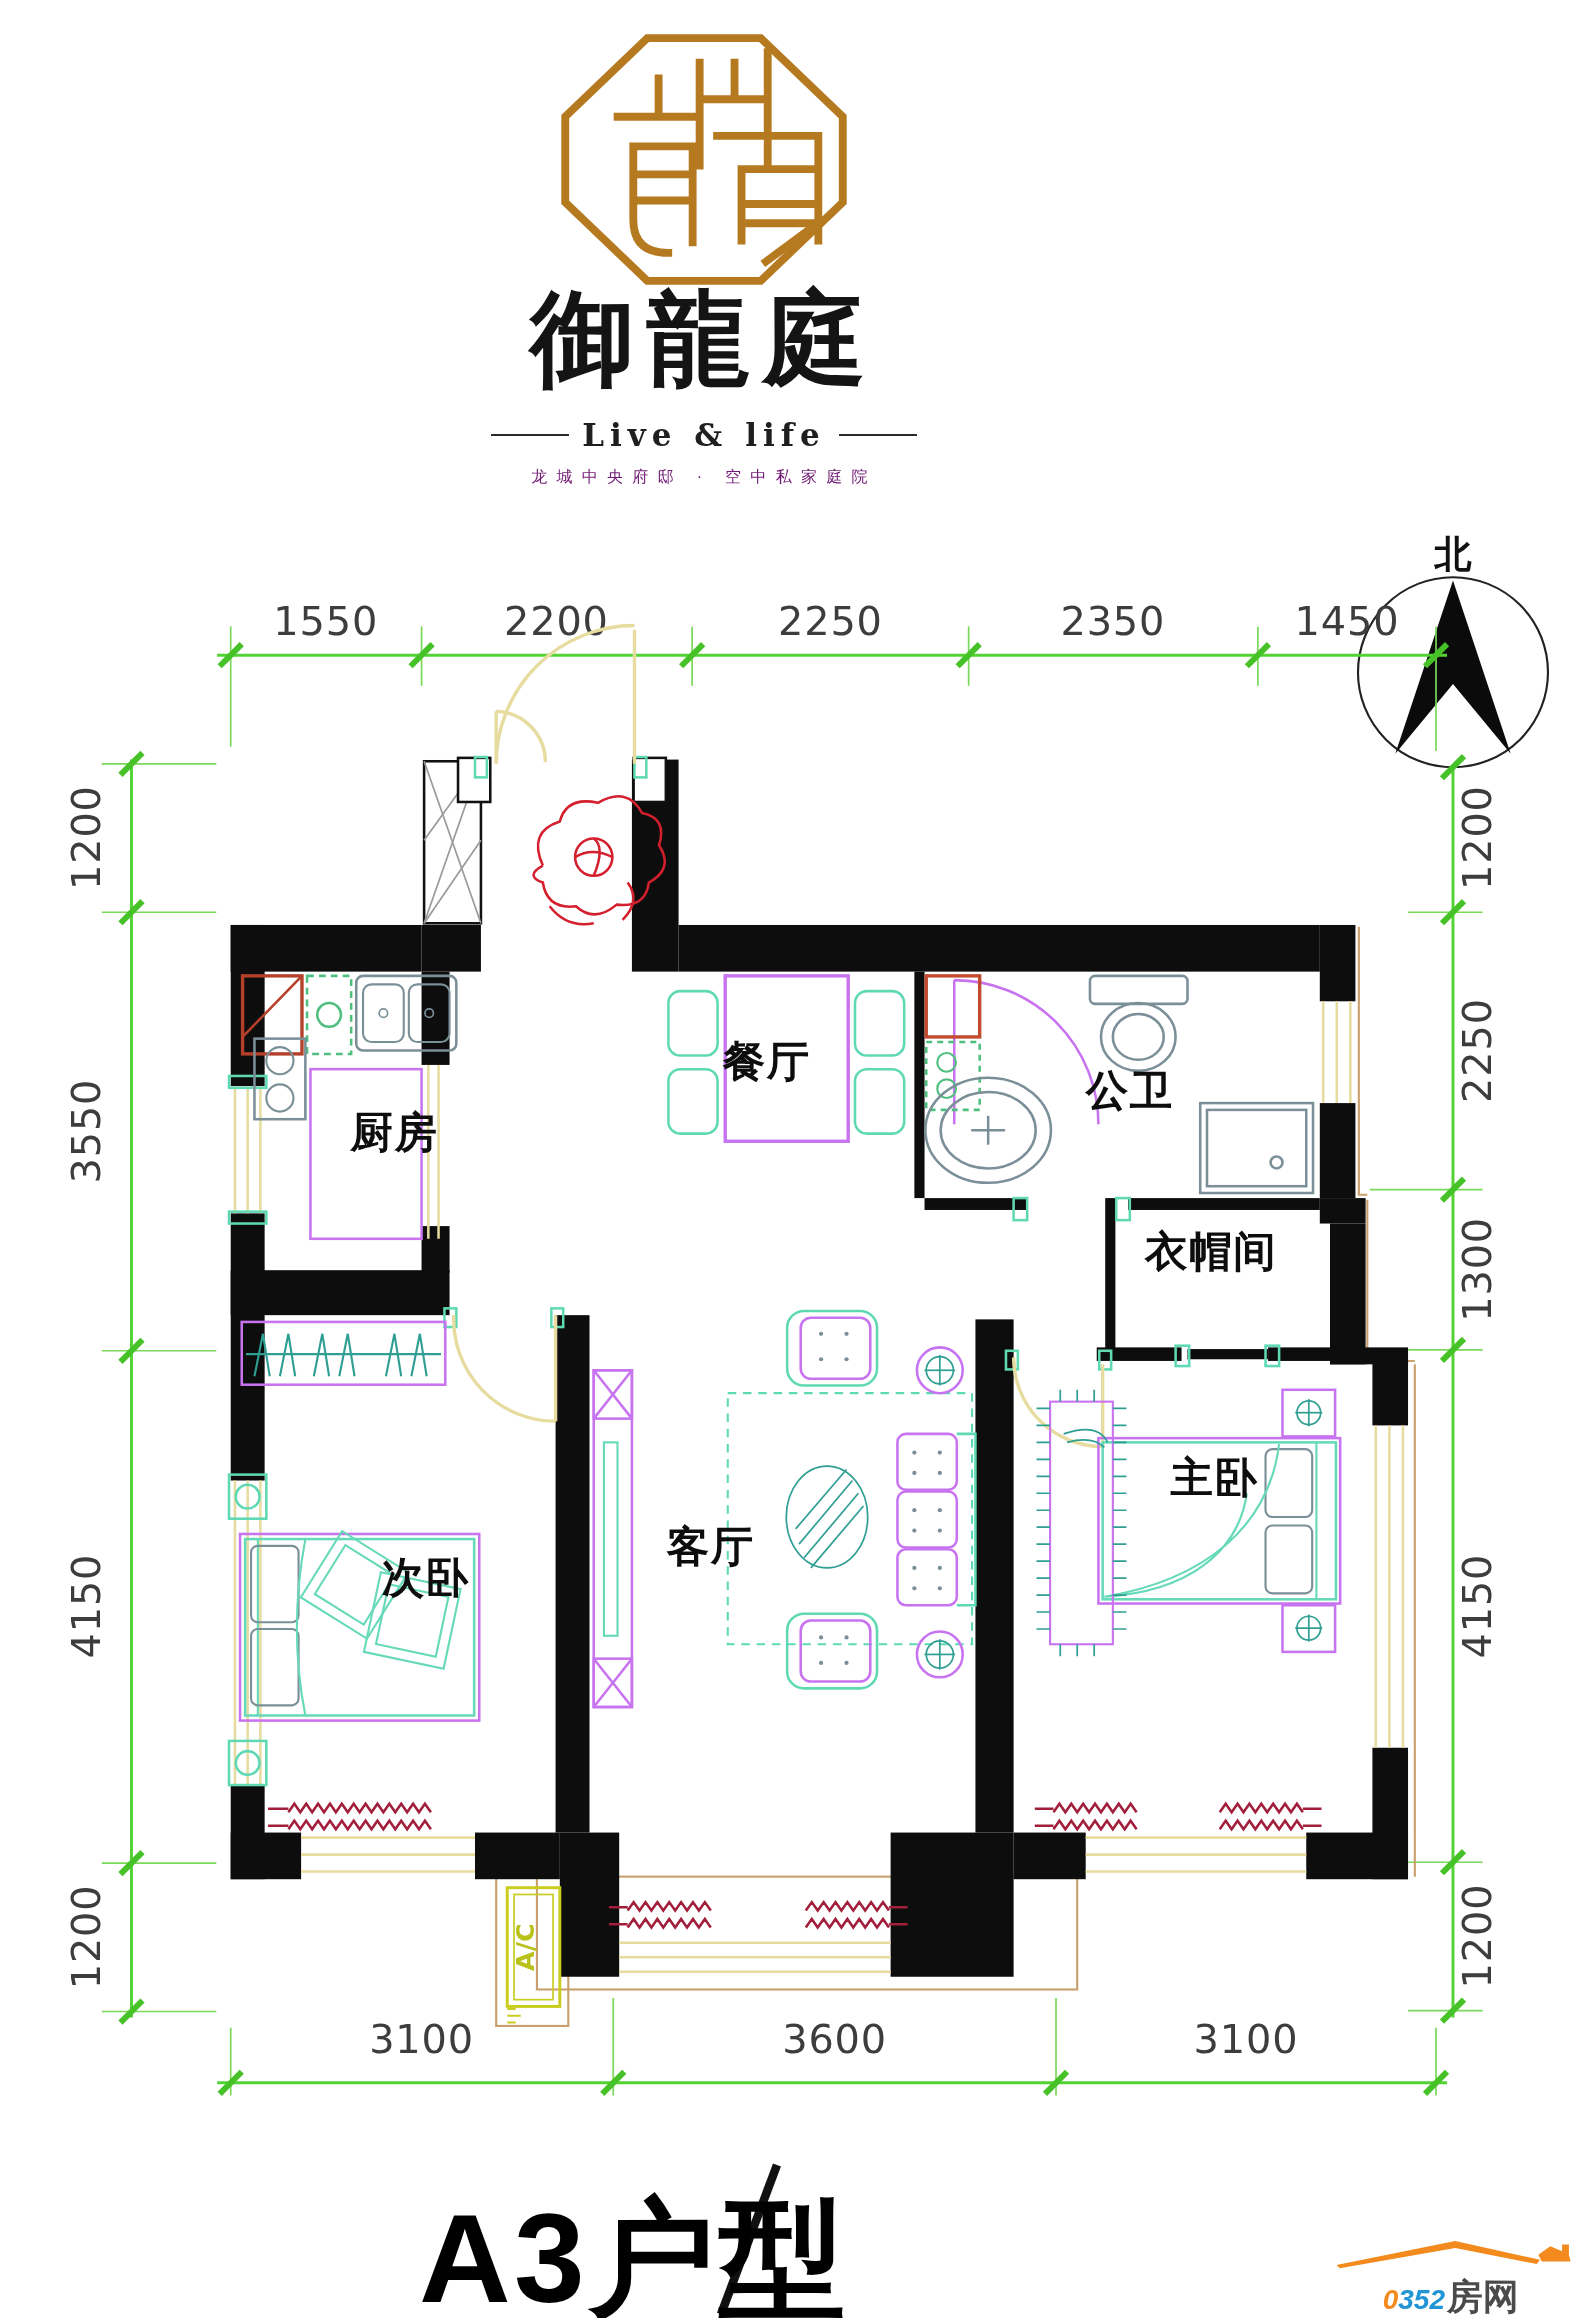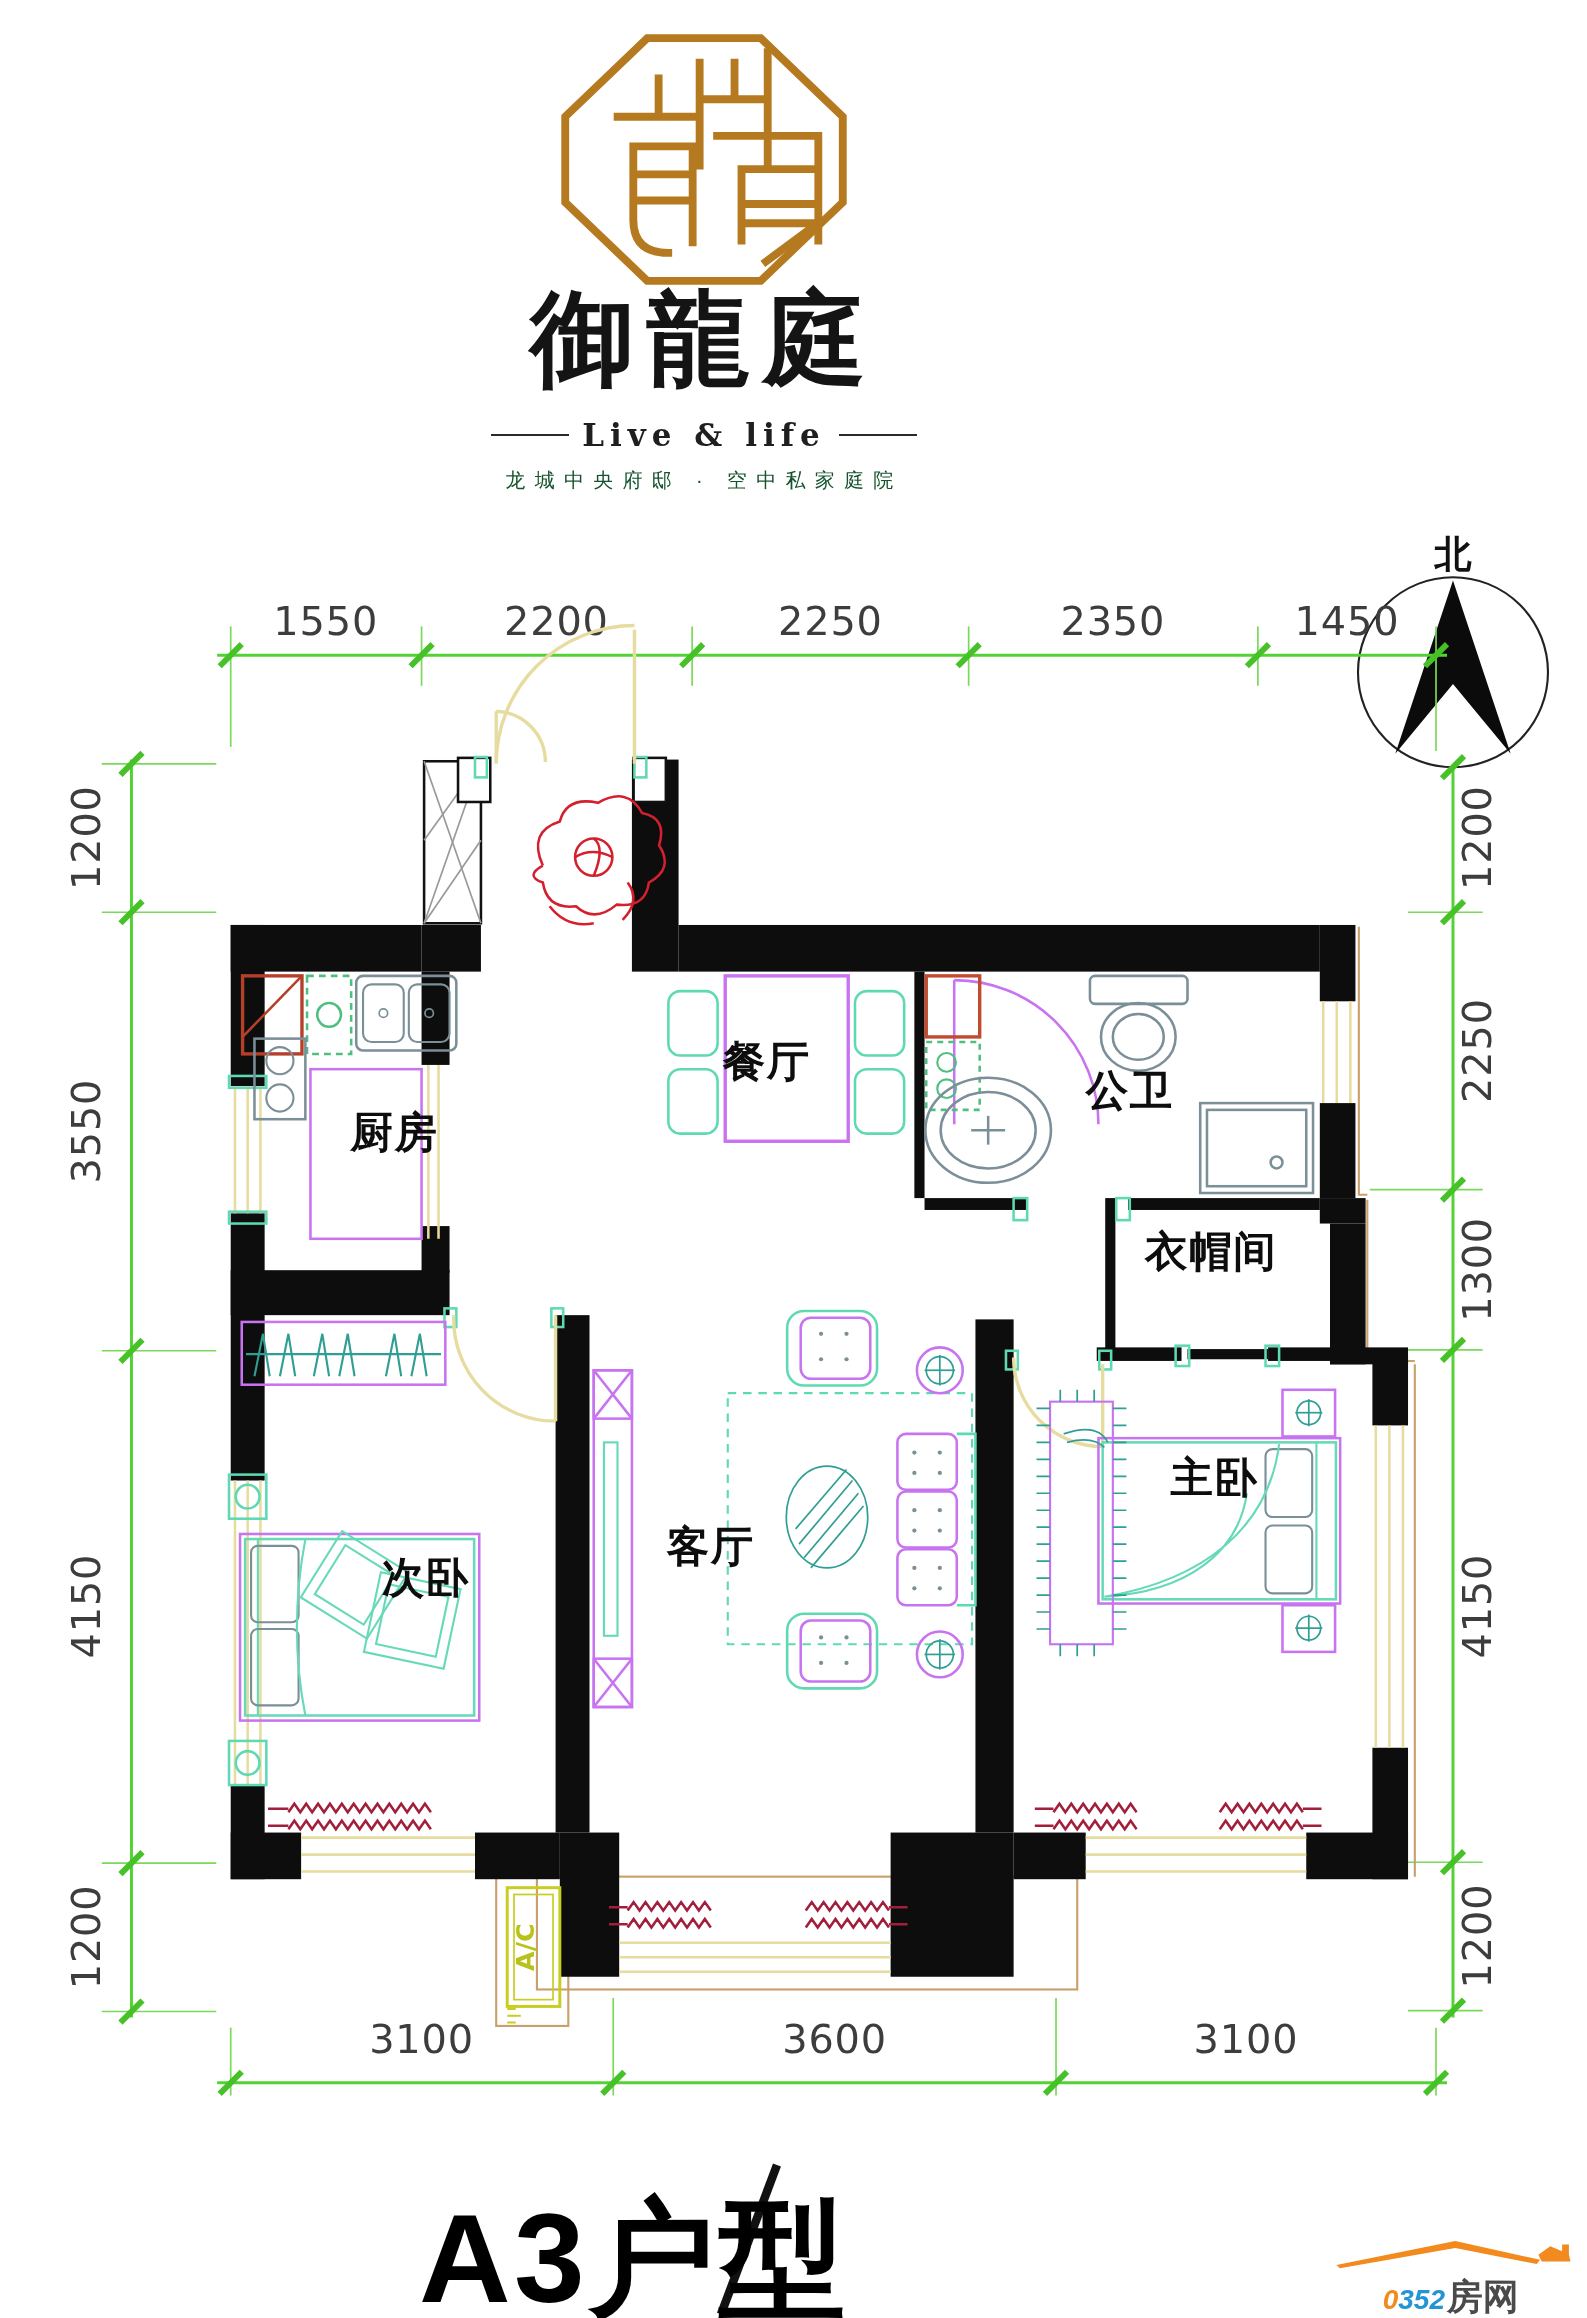--- a/index.html
+++ b/index.html
@@ -6,22 +6,22 @@
   .canvas{position:relative;width:1587px;height:2319px;background:#fff;overflow:hidden;
           font-family:"Liberation Sans", sans-serif;}
   .abs{position:absolute;}
   
   .brand-name{left:475px;top:282px;width:458px;text-align:center;
     font-family:"DejaVu Serif", serif;font-weight:900;font-size:104px;line-height:1.1;
     letter-spacing:12px;color:#141414;}
   .brand-row{left:475px;top:417px;width:458px;display:flex;align-items:center;justify-content:center;gap:13.6px;}
   .brand-row .rule{height:0;border-top:2.5px solid #2a2a2a;width:78px;}
   .brand-en{font-family:"DejaVu Serif", serif;font-size:31px;letter-spacing:6px;color:#1f1f1f;font-weight:600;}
-  .brand-tagline{left:407px;top:467px;width:594px;text-align:center;font-size:20px;
-    letter-spacing:9.3px;color:#14532d;font-weight:500;}
+  .brand-tagline{left:407px;top:467px;width:594px;text-align:center;font-size:16px;
+    letter-spacing:9.3px;color:#701a75;font-weight:500;}
   
   .unit-name{left:419px;top:2155px;font-size:127px;font-weight:700;color:#000;letter-spacing:3.4px;line-height:1;margin-top:40px;}
   .unit-right{left:787px;top:2168px;width:399px;}
   .unit-layout{font-size:64px;font-weight:650;color:#000;letter-spacing:2.5px;line-height:1;}
   
   .wm{right:6.8px;top:2236px;width:259px;text-align:center;}
   .wm-row{display:flex;align-items:baseline;justify-content:center;gap:1.7px;}
   .wm-num{font-size:28px;font-weight:800;font-style:italic;color:#2395d4;letter-spacing:0px;}
   .wm-num .zero{color:#f28a1e;}
   .wm-cn{font-size:36px;font-weight:800;color:#4a4a4a;}

